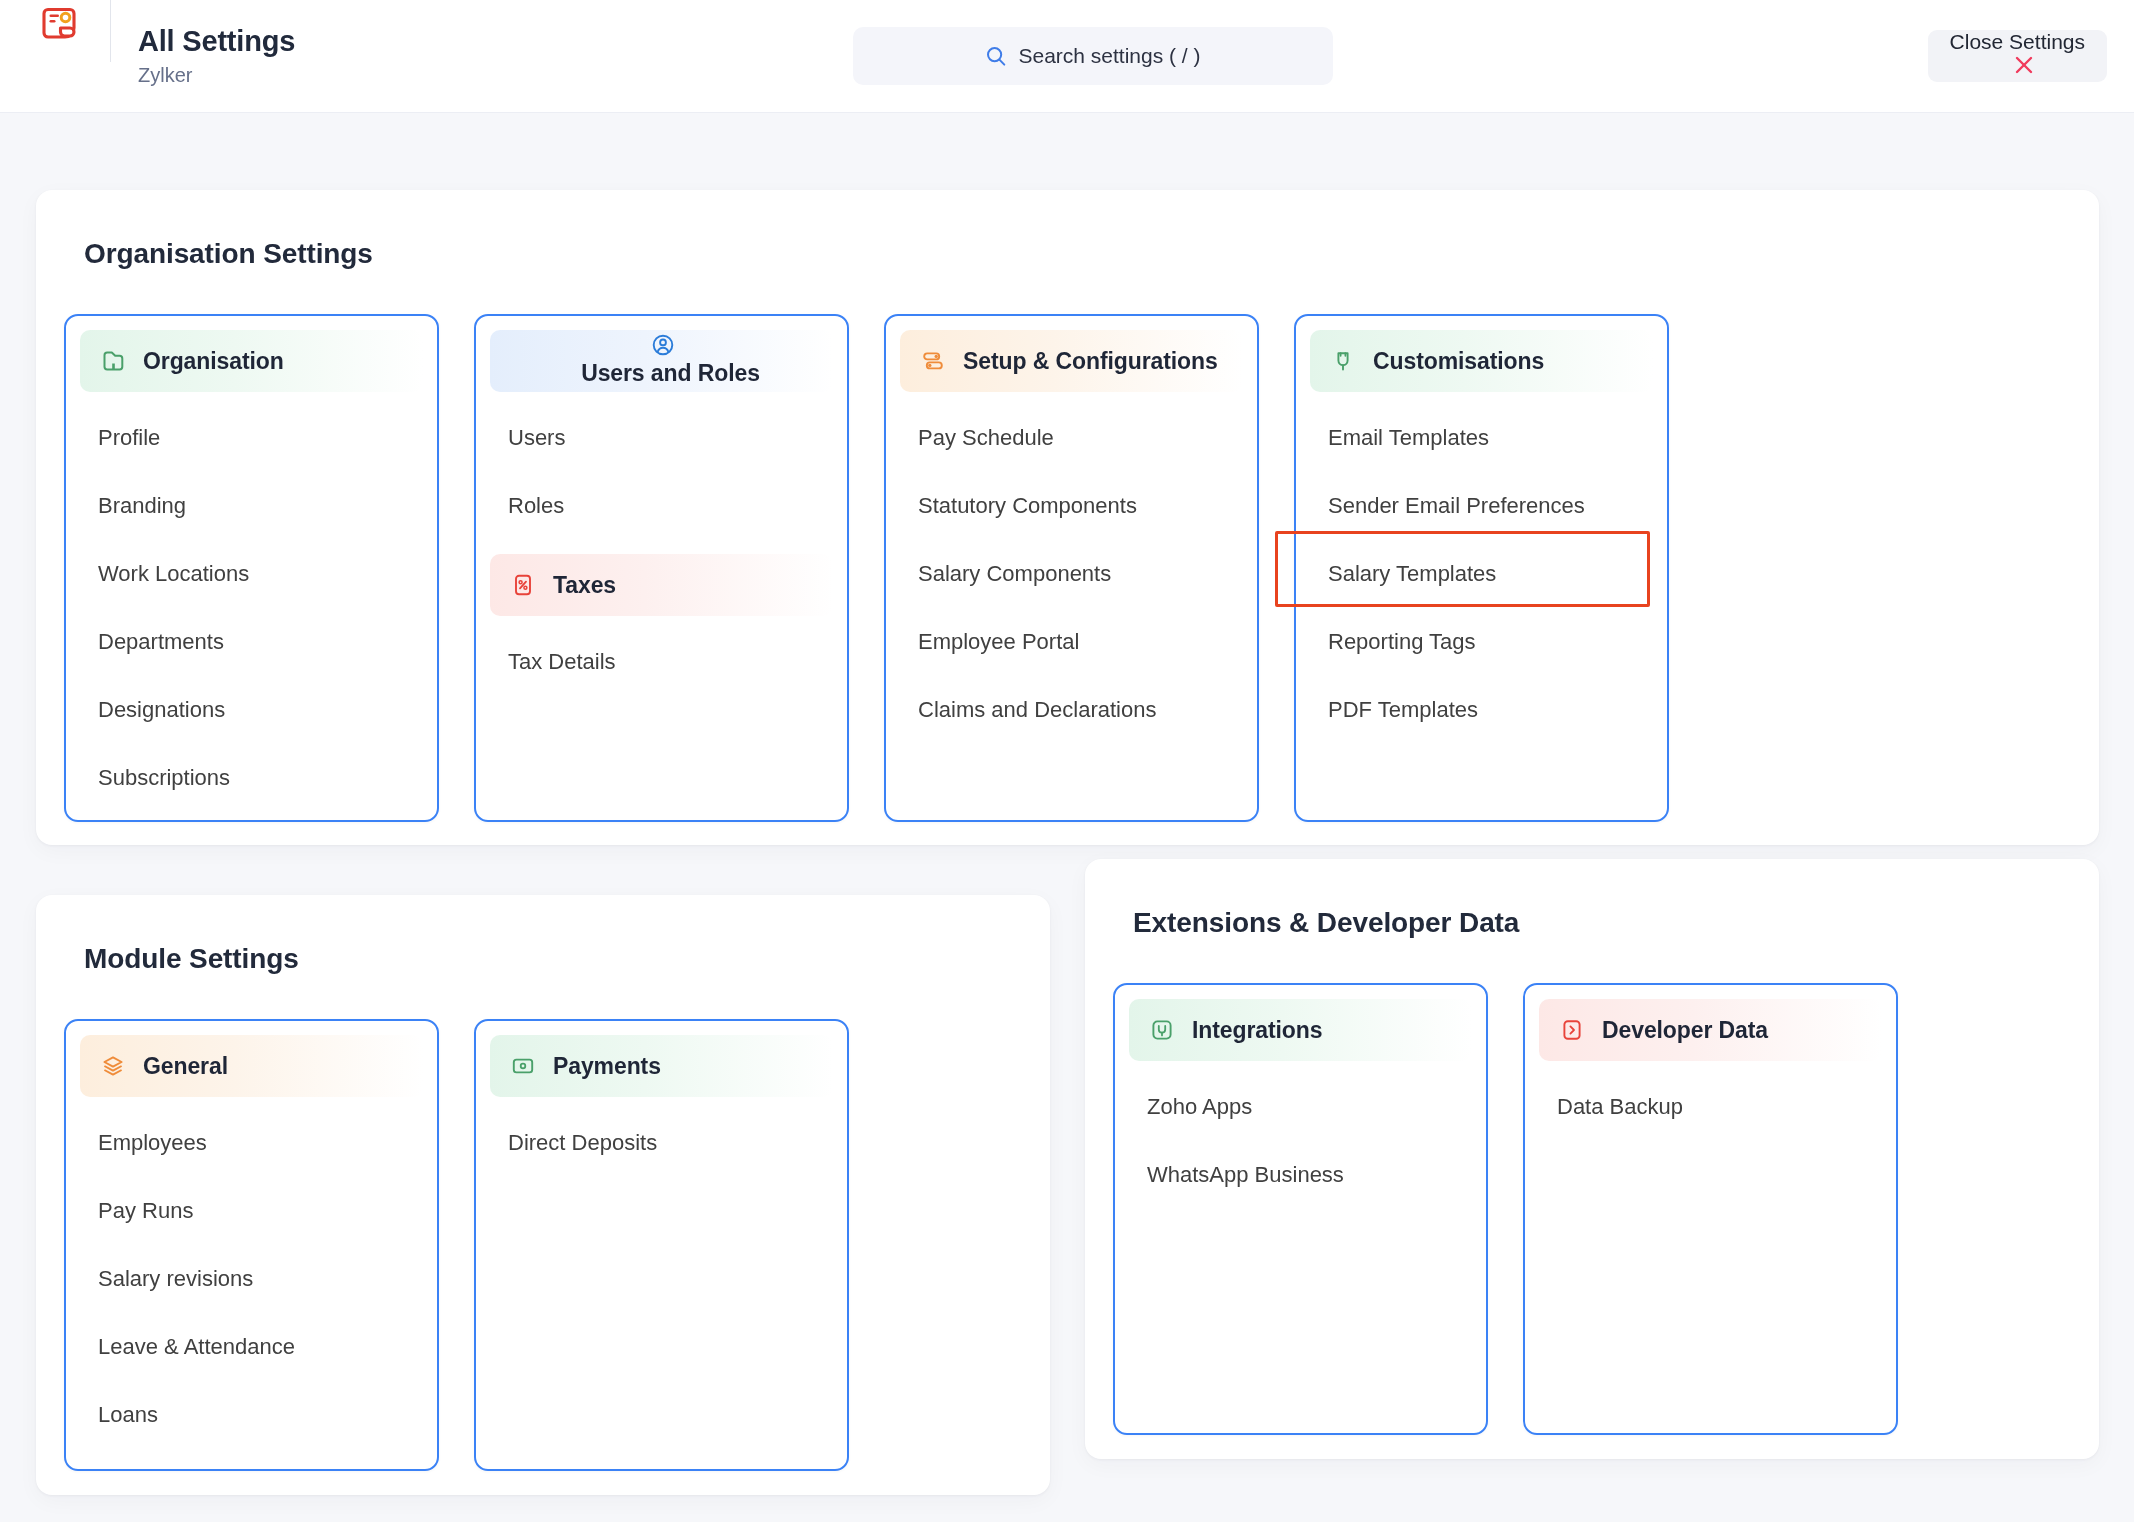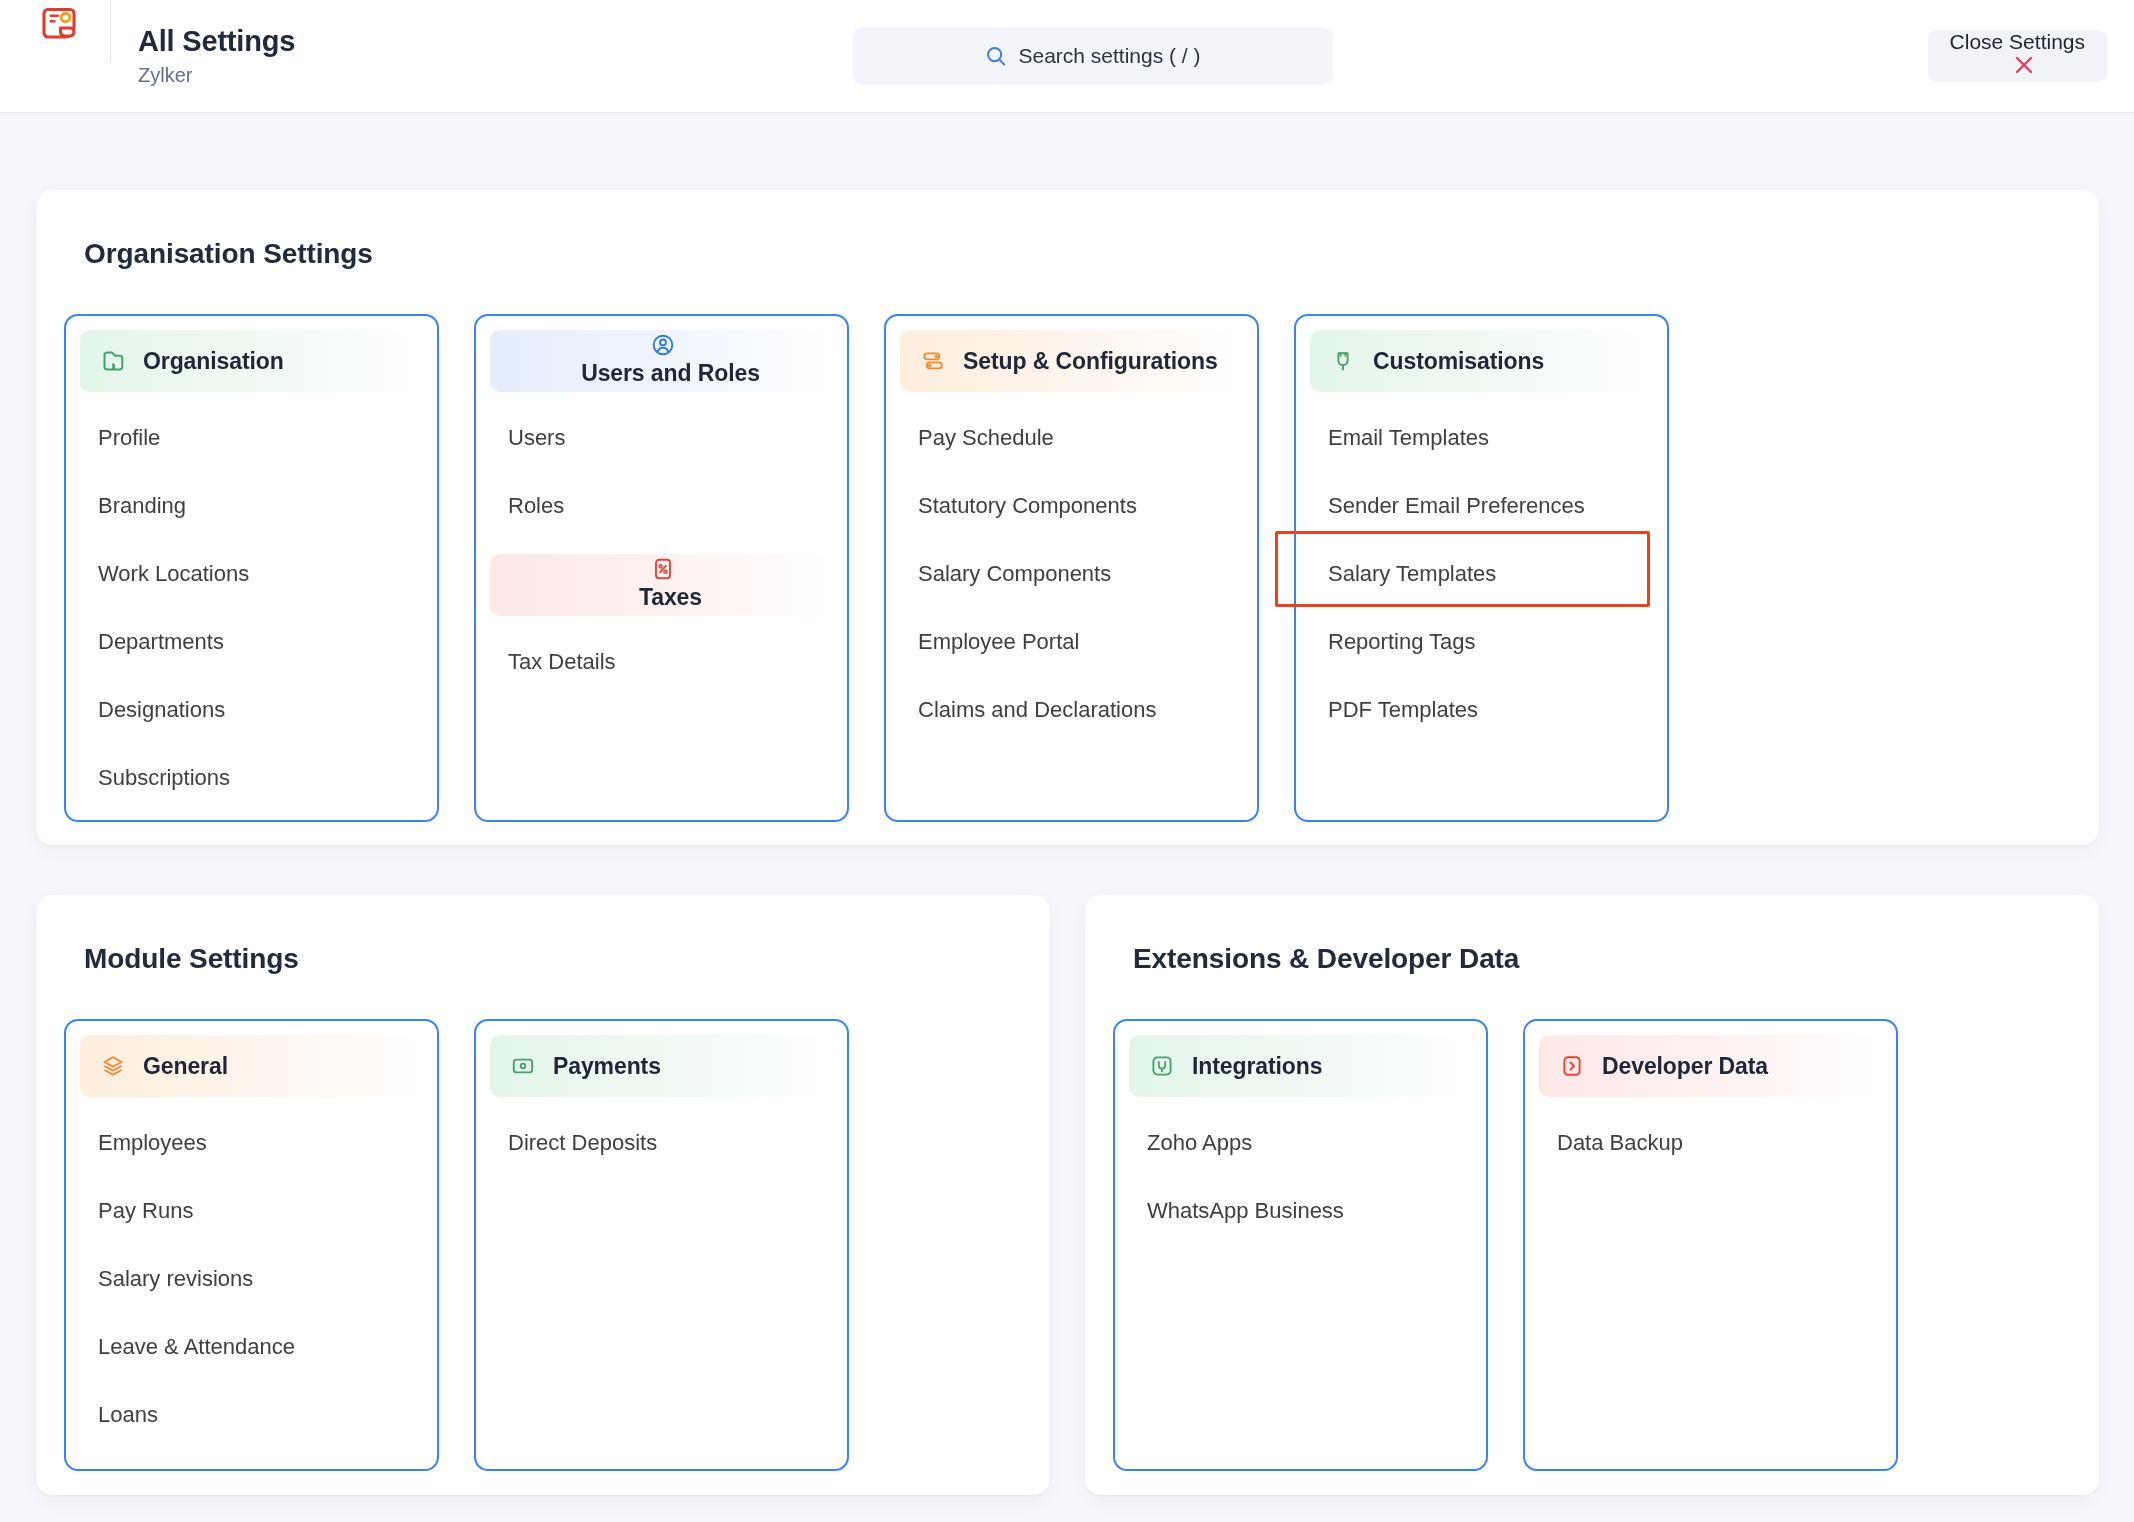--- a/index.html
+++ b/index.html
@@ -89,21 +89,21 @@
 
   
   .panel {
     position: absolute;
     background: #ffffff;
     border-radius: 16px;
     box-shadow: 0 1px 3px rgba(32,40,64,0.05), 0 6px 22px rgba(32,40,64,0.035);
   }
   #panel-org   { left: 36px;   top: 190px;  width: 2063px; height: 655px; }
   #panel-mod   { left: 36px;   top: 895px;  width: 1014px; height: 600px; }
-  #panel-ext   { left: 1085px; top: 895px;  width: 1014px; height: 600px; }
+  #panel-ext   { left: 1085px; top: 859px;  width: 1014px; height: 600px; }
 
   .panel-title {
     font-size: 28px;
     color: #222a3b;
     padding: 48px 0 0 48px;
     letter-spacing: -0.1px;
   }
 
   .card-row {
     display: flex;
@@ -154,21 +154,21 @@
   .card-item {
     height: 68px;
     display: flex;
     align-items: center;
     padding-left: 32px;
     font-size: 22px;
     color: #404040;
     cursor: pointer;
   }
 
-  .subheader { margin-top: 14px; flex-direction: column; }
+  .subheader { margin-top: 14px; }
 
   
   .highlight-box {
     position: absolute;
     left: 1275px;
     top: 531px;
     width: 375px;
     height: 76px;
     border: 3px solid #e8431f;
     border-radius: 2px;

